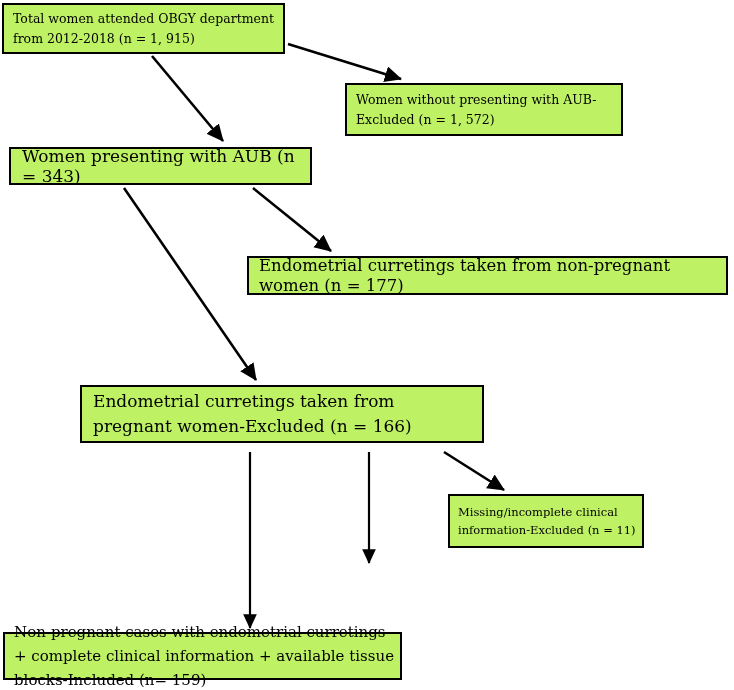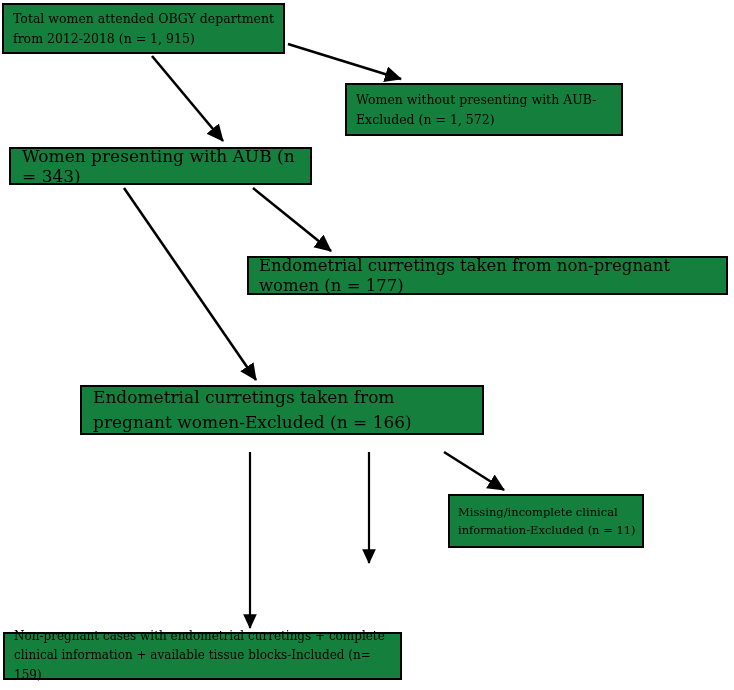--- a/index.html
+++ b/index.html
@@ -21,21 +21,21 @@
     position: absolute;
     left: 0;
     top: 0;
     width: 734px;
     height: 690px;
     pointer-events: none;
   }
   .node {
     position: absolute;
     box-sizing: border-box;
-    background: #15803d;
+    background: #bef264;
     border: 2px solid #000000;
     display: flex;
     align-items: center;
     z-index: 2;
   }
   .node .txt {
     display: block;
     width: 100%;
     white-space: pre-line;
   }
@@ -59,41 +59,41 @@
     font-size: 17px;
     line-height: 1.2;
   }
   #node-nonpreg-curettings {
     left: 247px; top: 256px; width: 481px; height: 39px;
     padding: 2px 6px 2px 10px;
     font-size: 16.5px;
     line-height: 1.2;
   }
   #node-preg-curettings {
-    left: 80px; top: 385px; width: 404px; height: 50px;
+    left: 80px; top: 385px; width: 404px; height: 58px;
     padding: 4px 6px 4px 11px;
     font-size: 17px;
     line-height: 1.45;
   }
   #node-missing-clinical {
     left: 448px; top: 494px; width: 196px; height: 54px;
     padding: 4px 5px 4px 8px;
     font-size: 11.5px;
     line-height: 1.6;
   }
   #node-missing-blocks {
     left: 290px; top: 567px; width: 234px; height: 36px;
     padding: 2px 5px 2px 8px;
     font-size: 12.5px;
     line-height: 1.2;
   }
   #node-included {
     left: 3px; top: 632px; width: 399px; height: 48px;
     padding: 4px 5px 4px 9px;
-    font-size: 12px;
+    font-size: 15px;
     line-height: 1.6;
   }
 </style>
 </head>
 <body>
 
 <div id="canvas">
 
   <svg class="arrows" viewBox="0 0 734 690" xmlns="http://www.w3.org/2000/svg">
     <defs>

